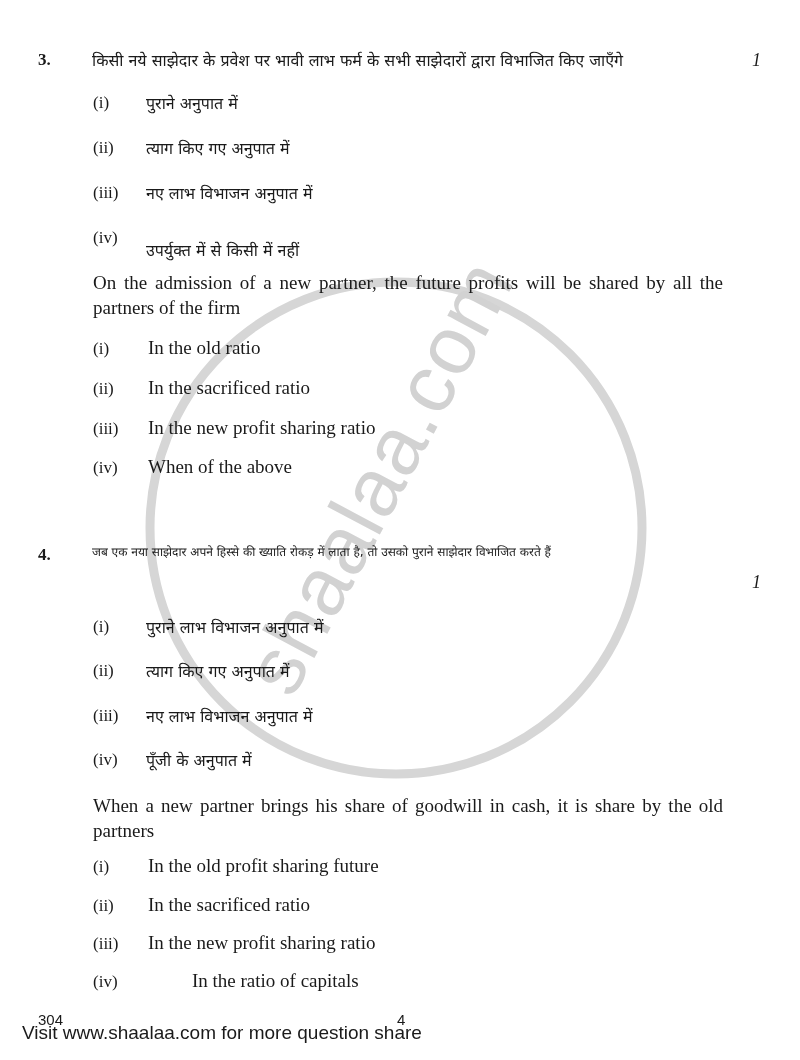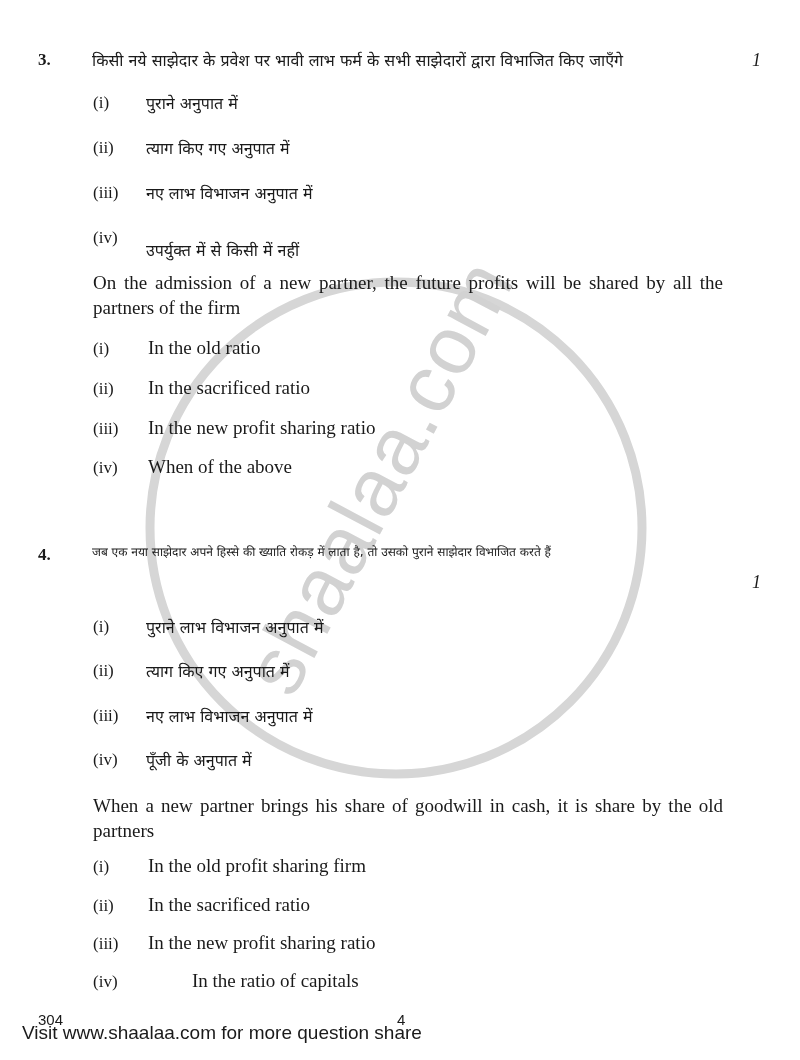--- a/index.html
+++ b/index.html
@@ -83,21 +83,21 @@
 
       <span class="abs opt-label" style="left:93px; top:706px;">(iii)</span>
       <span class="abs hi" style="left:146px; top:705px;">नए लाभ विभाजन अनुपात में</span>
 
       <span class="abs opt-label" style="left:93px; top:750px;">(iv)</span>
       <span class="abs hi" style="left:146px; top:749px;">पूँजी के अनुपात में</span>
 
       <div class="abs para-en" style="left:93px; top:793px;">When a new partner brings his share of goodwill in cash, it is share by the old partners</div>
 
       <span class="abs opt-label" style="left:93px; top:857px;">(i)</span>
-      <span class="abs en" style="left:148px; top:855px;">In the old profit sharing firm</span>
+      <span class="abs en" style="left:148px; top:855px;">In the old profit sharing future</span>
 
       <span class="abs opt-label" style="left:93px; top:896px;">(ii)</span>
       <span class="abs en" style="left:148px; top:894px;">In the sacrificed ratio</span>
 
       <span class="abs opt-label" style="left:93px; top:934px;">(iii)</span>
       <span class="abs en" style="left:148px; top:932px;">In the new profit sharing ratio</span>
 
       <span class="abs opt-label" style="left:93px; top:972px;">(iv)</span>
       <span class="abs en" style="left:148px; top:970px;margin-left:44px;">In the ratio of capitals</span>
     </div>

